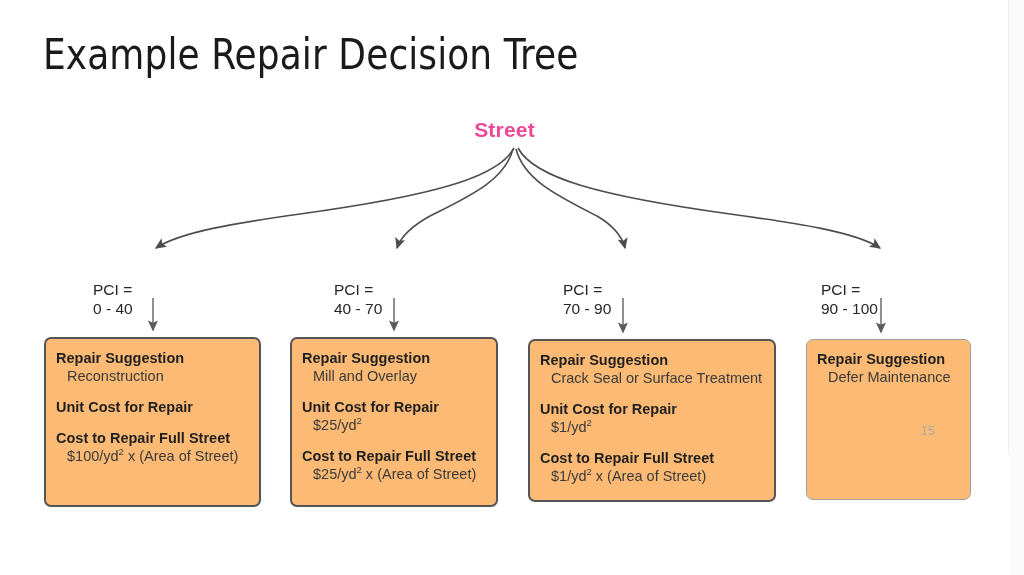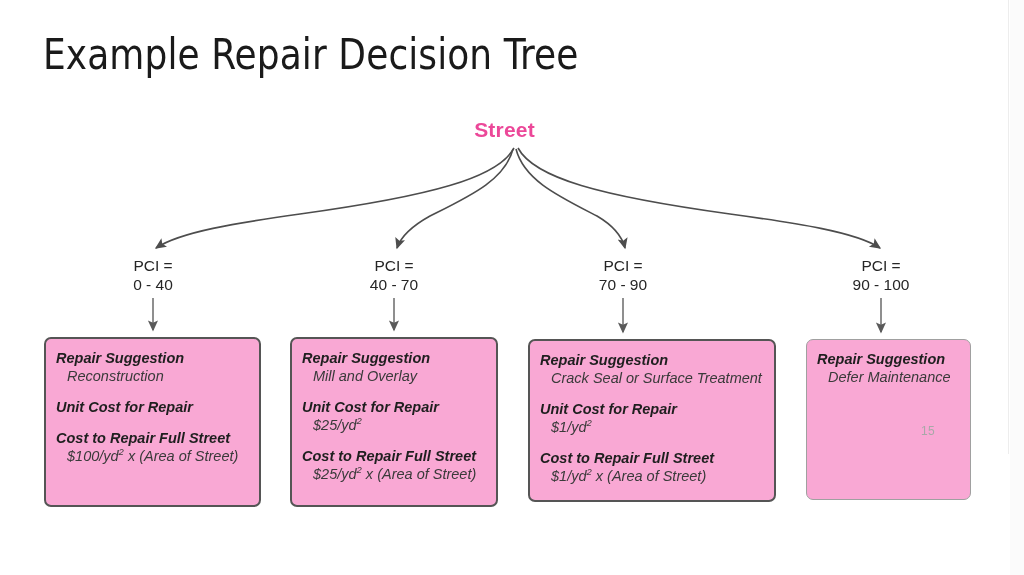--- a/index.html
+++ b/index.html
@@ -67,38 +67,37 @@
     position: absolute;
     left: 0; top: 0;
     width: 1009px;
     height: 575px;
     pointer-events: none;
   }
 
   
   .branch-label {
     position: absolute;
-    text-align: center;
     font-size: 15.5px;
     line-height: 19px;
     color: #262626;
     white-space: nowrap;
+    margin-top: 24px;
   }
   .branch-label .l1 { display: block; }
   .branch-label .l2 { display: block; }
 
   
   .leaf-box {
     position: absolute;
-    background: #f9a8d4;
+    background: #fdba74;
     border: 2px solid #555555;
     border-radius: 7px;
     box-sizing: border-box;
     padding: 10px 8px 8px 10px;
-    font-style: italic;
   }
   .leaf-box.light-border {
     border: 1.5px solid #a0a0a0;
   }
   .leaf-section { margin-bottom: 13px; }
   .leaf-section:last-child { margin-bottom: 0; }
   .leaf-head {
     font-size: 14.5px;
     font-weight: bold;
     color: #1f1f1f;

